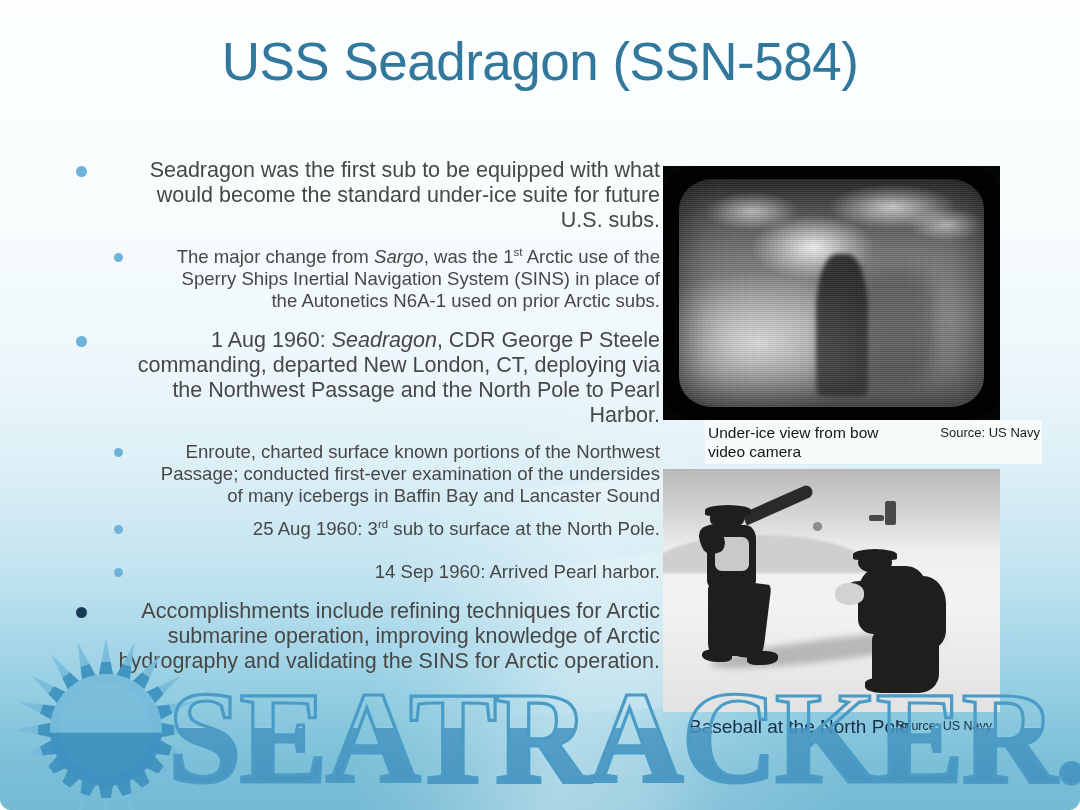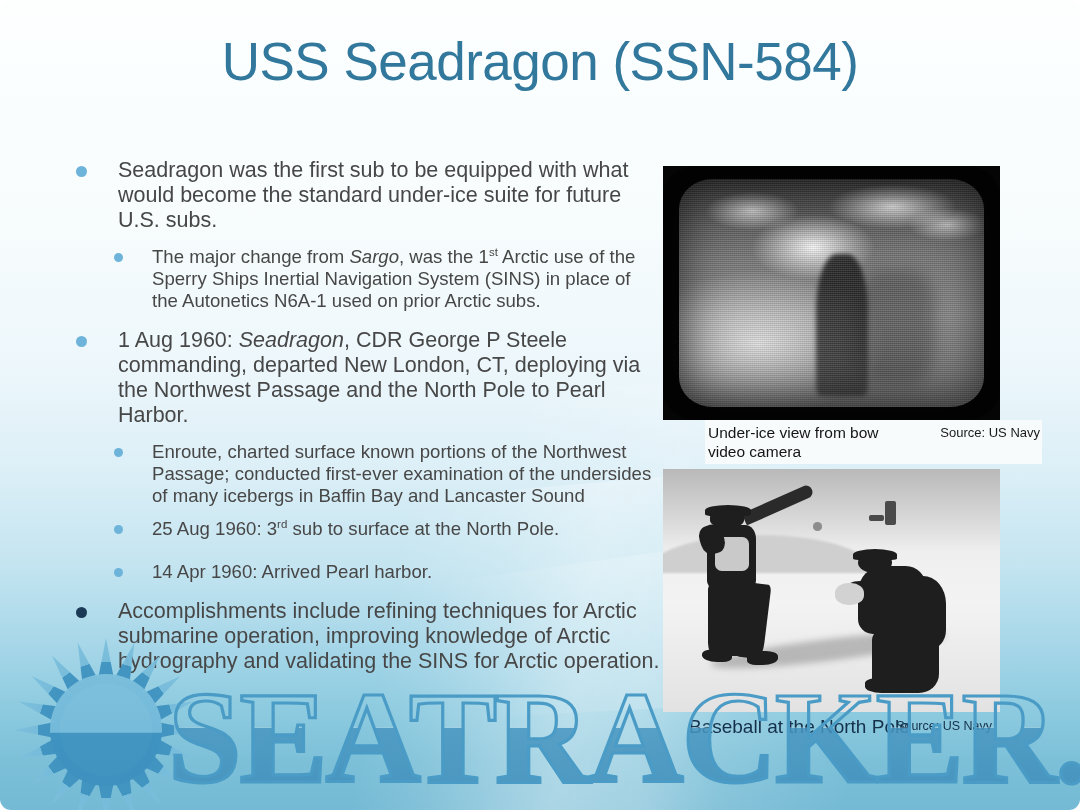--- a/index.html
+++ b/index.html
@@ -47,21 +47,21 @@
     color:#31789c;font-size:53px;line-height:1.05;font-weight:normal;
     letter-spacing:-0.5px;
   }
   .subtitle{
     position:absolute;left:0;top:111px;width:1080px;text-align:center;
     color:#31789c;font-size:27px;line-height:1.1;font-weight:normal;
   }
 
   
   .body{position:absolute;left:60px;top:158px;width:600px;color:#474747;}
-  .lvl1,.lvl2{position:relative;display:block;}
+  .lvl1,.lvl2{position:relative;display:block;text-align:right;}
   .lvl1{padding-left:58px;font-size:21.5px;line-height:1.17;margin-bottom:4px;}
   .lvl2{padding-left:92px;font-size:18.6px;line-height:1.17;margin-bottom:3px;}
   .dot{
     position:absolute;border-radius:50%;background:#6eb3da;
   }
   .lvl1 .dot{left:16px;top:8px;width:11px;height:11px;}
   .lvl2 .dot{left:54px;top:7px;width:9px;height:9px;}
   .dot.dark{background:#1b3a56;}
   .it{font-style:italic;margin-top:33px;}
   sup{font-size:.62em;vertical-align:super;line-height:0;}
@@ -238,21 +238,21 @@
       <span>25 Aug 1960: 3</span><sup>rd</sup><span> sub to surface at the North Pole.</span>
     </div>
 
     <div class="gap-s"></div>
 
 
     <div class="gap-s"></div>
 
     <div class="lvl2">
       <span class="dot"></span>
-      <span>14 Apr 1960: Arrived Pearl harbor.</span>
+      <span>14 Sep 1960: Arrived Pearl harbor.</span>
     </div>
 
     <div class="gap"></div>
 
     <div class="lvl1">
       <span class="dot dark"></span>
       <span>Accomplishments include refining techniques for Arctic submarine operation, improving knowledge of Arctic hydrography and validating the SINS for Arctic operation.</span>
     </div>
 
   </div>

